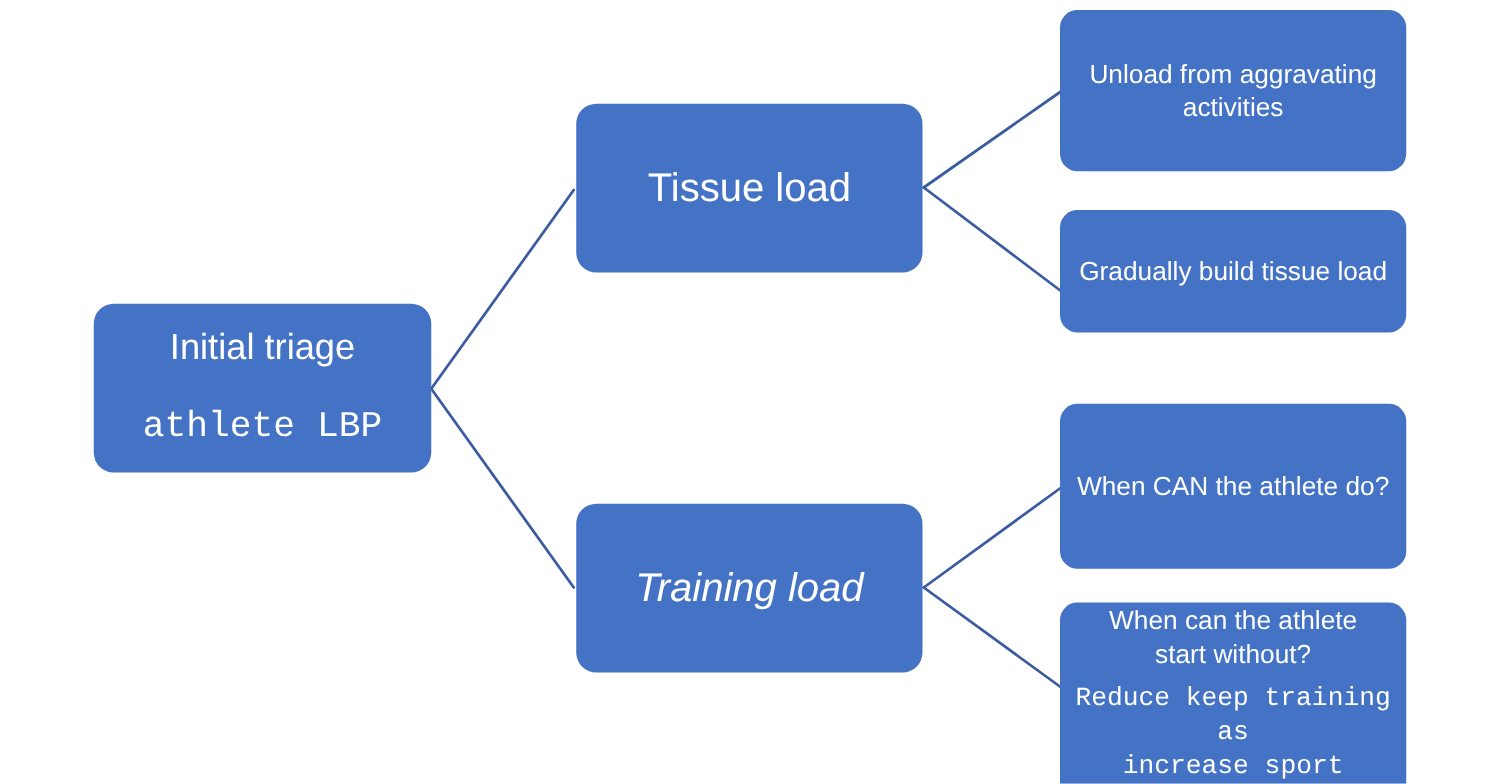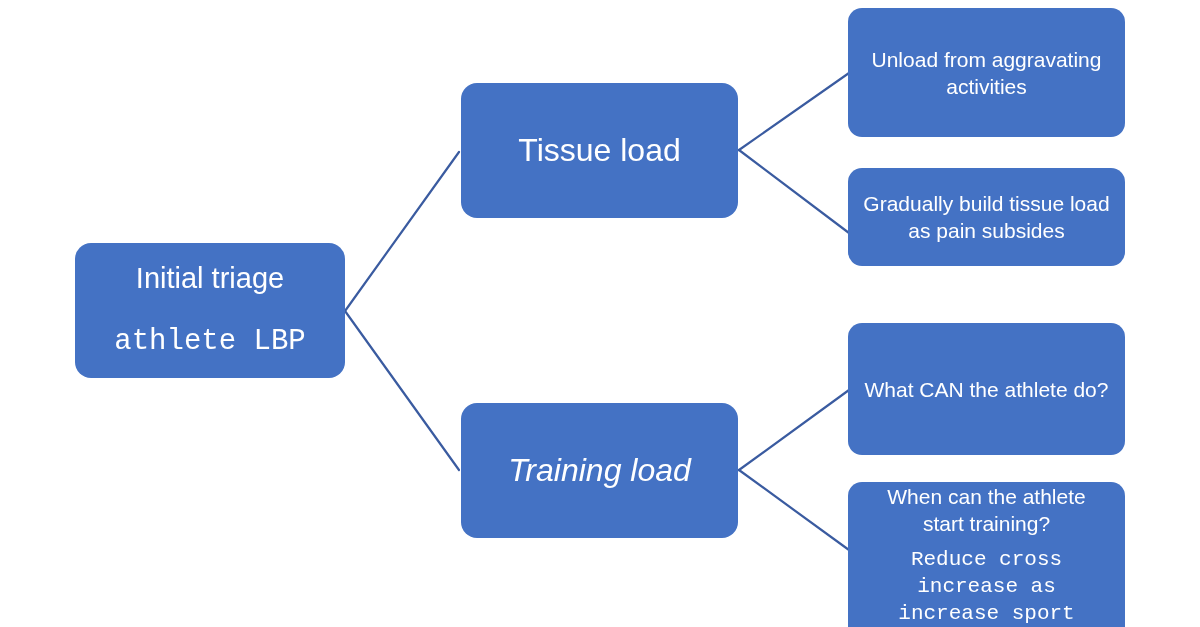--- a/index.html
+++ b/index.html
@@ -99,34 +99,33 @@
   <div class="node node-leaf node-leaf-1">
     <div class="para">
       <div>Unload from aggravating</div>
       <div>activities</div>
     </div>
   </div>
 
   <div class="node node-leaf node-leaf-2">
     <div class="para">
       <div>Gradually build tissue load</div>
-      <div>as pain subsides</div>
     </div>
   </div>
 
   <div class="node node-leaf node-leaf-3">
     <div class="para">
-      <div>What CAN the athlete do?</div>
+      <div>When CAN the athlete do?</div>
     </div>
   </div>
 
   <div class="node node-leaf node-leaf-4">
     <div class="para">
       <div>When can the athlete</div>
-      <div>start training?</div>
+      <div>start without?</div>
     </div>
     <div class="para">
-      <div>Reduce cross increase as</div>
+      <div>Reduce keep training as</div>
       <div>increase sport training</div>
     </div>
   </div>
 
 </div>
 
 </body></html>

